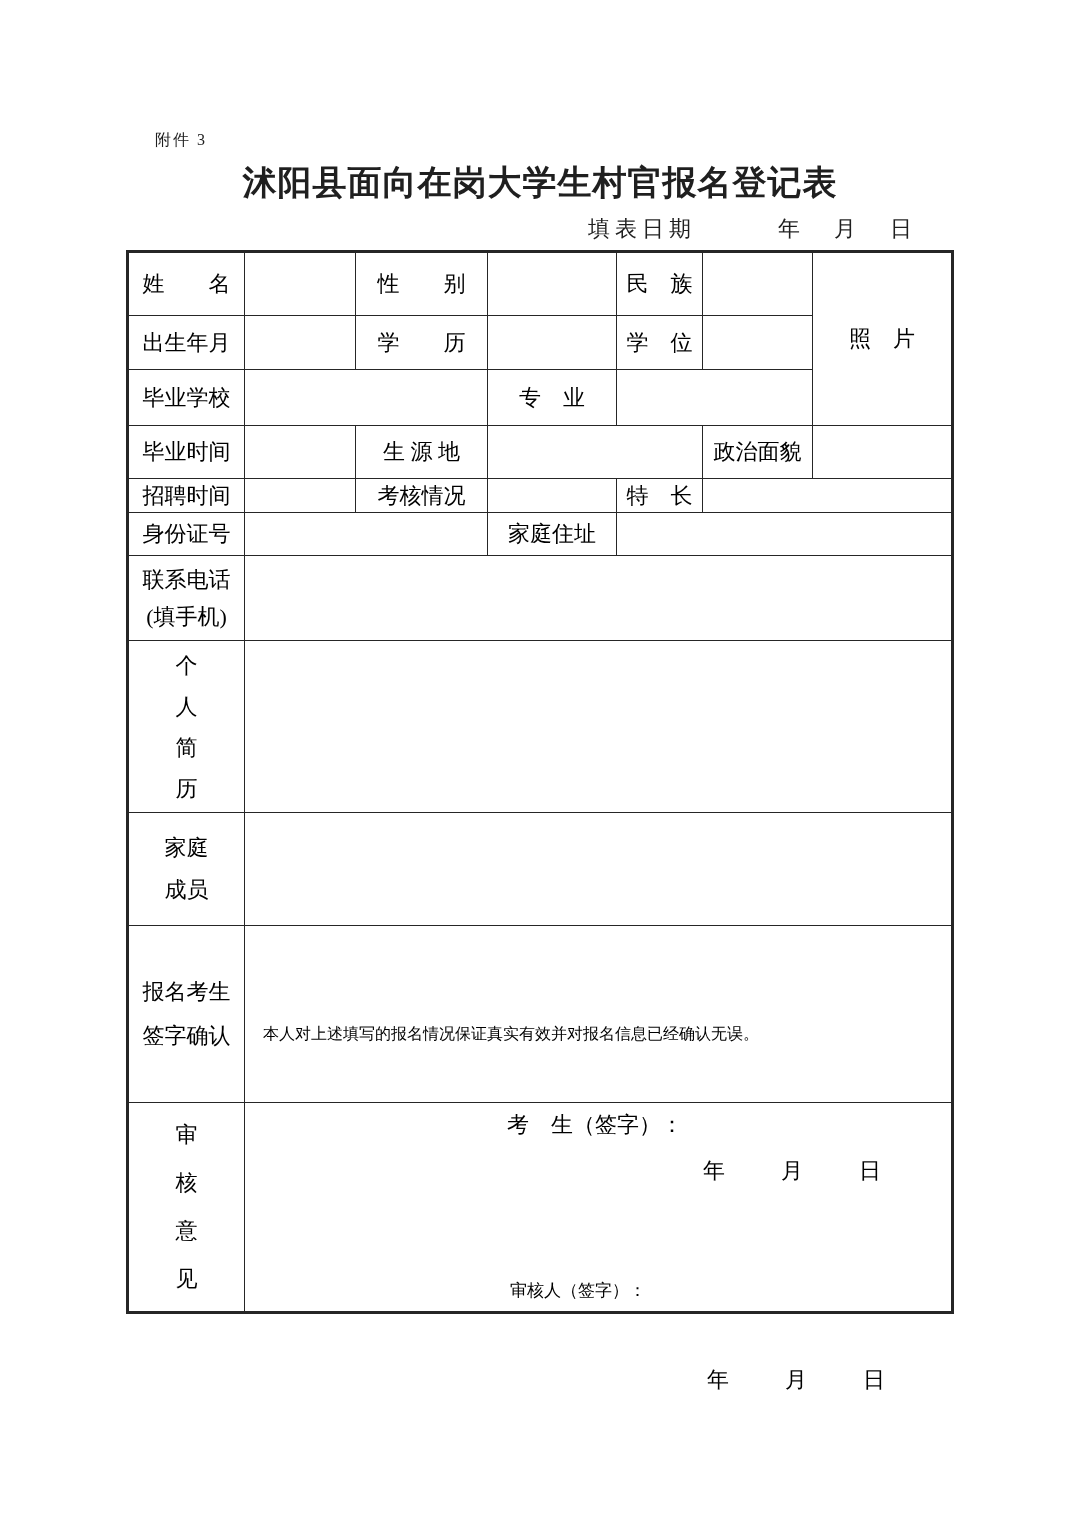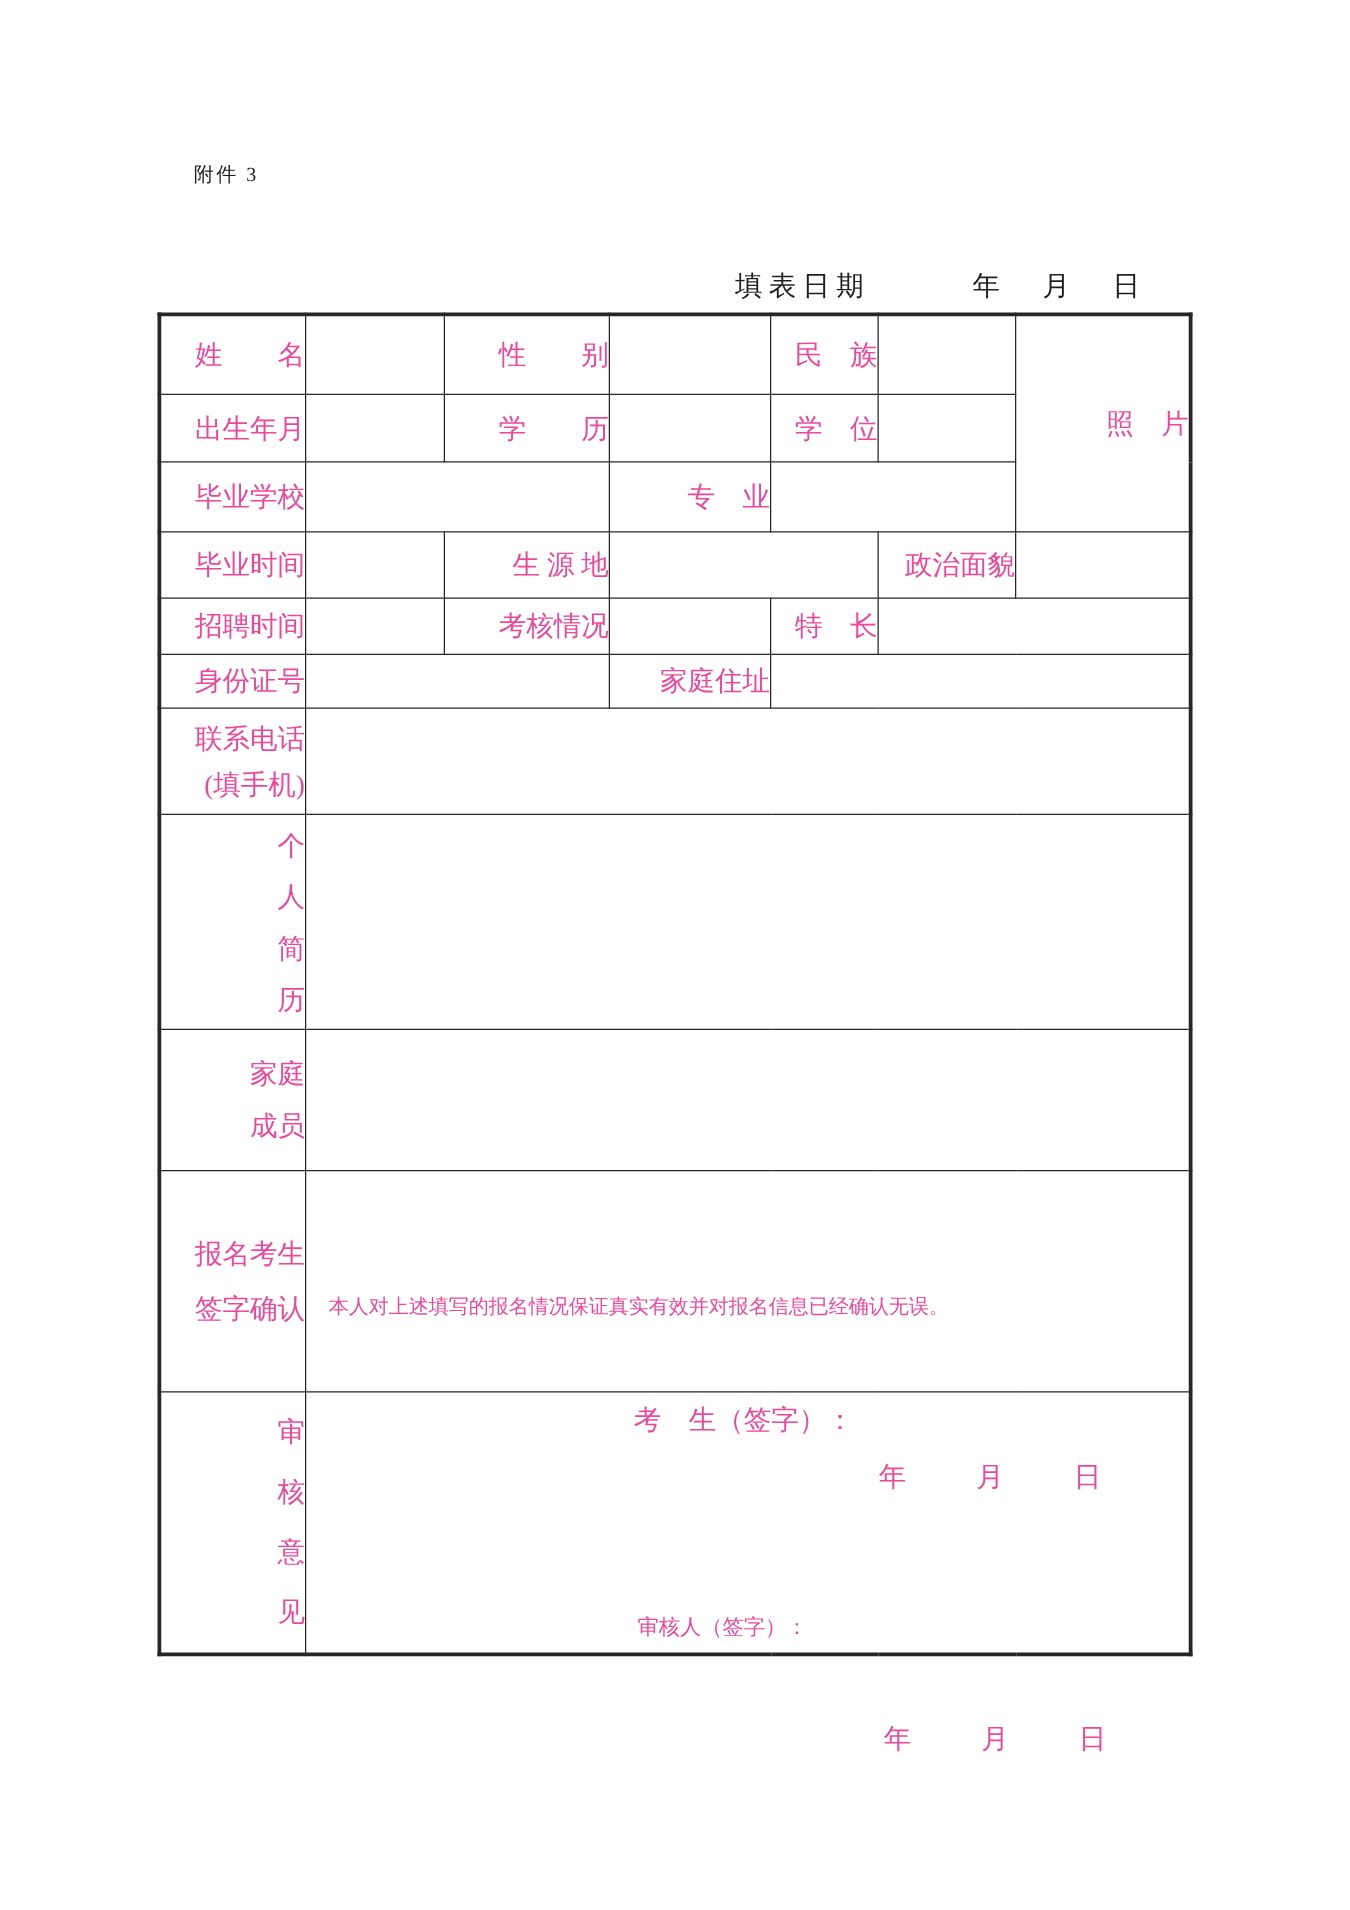--- a/index.html
+++ b/index.html
@@ -15,21 +15,21 @@
   .date-label{position:absolute;left:588px;letter-spacing:5px;}
   .date-ymd{position:absolute;left:778px;letter-spacing:6px;}
   table.form{
     position:absolute;left:126px;top:250px;width:825px;
     border-collapse:collapse;table-layout:fixed;
     border:3px solid #262626;
   }
   table.form td{
     border:1.5px solid #262626;
     vertical-align:middle;padding:0;
-    font-size:22px;color:#ec4899;text-align:right;
+    font-size:22px;color:#000000;
   }
   td.lbl{text-align:center;white-space:pre-line;}
   td.lbl.lh37{line-height:37px;}
   td.lbl.lh41{line-height:41px;}
   td.lbl.lh42{line-height:42px;}
   td.lbl.lh44{line-height:44px;}
   td.lbl.lh48{line-height:48px;}
   .cell-inner{position:relative;width:100%;height:100%;}
   .stmt{position:absolute;left:18px;top:10px;font-size:16px;white-space:nowrap;}
   .sign-line-j{position:absolute;left:262px;top:96px;font-size:22px;}
@@ -37,20 +37,21 @@
   .sign-line-k{position:absolute;left:265px;top:72px;font-size:17px;}
   .date-line-k{position:absolute;left:462px;top:158px;font-size:22px;letter-spacing:4px;}
 </style>
 </head>
 <body>
 
 <div class="page">
 
   <div class="attachment">附件 3</div>
 
+  <h1 class="title">沭阳县面向在岗大学生村官报名登记表</h1>
 
   <div class="date-line">
     <span class="date-label">填表日期</span>
     <span class="date-ymd">年　月　日</span>
   </div>
 
   <table class="form">
     <colgroup>
       <col style="width:117px">
         <col style="width:111px">
@@ -85,21 +86,21 @@
         <td colspan="2"></td>
       </tr>
       <tr style="height:53px">
         <td class="lbl">毕业时间</td>
         <td></td>
         <td class="lbl">生 源 地</td>
         <td colspan="2"></td>
         <td class="lbl">政治面貌</td>
         <td></td>
       </tr>
-      <tr style="height:45px">
+      <tr style="height:34px">
         <td class="lbl">招聘时间</td>
         <td></td>
         <td class="lbl">考核情况</td>
         <td></td>
         <td class="lbl">特　长</td>
         <td colspan="2"></td>
       </tr>
       <tr style="height:43px">
         <td class="lbl">身份证号</td>
         <td colspan="2"></td>

